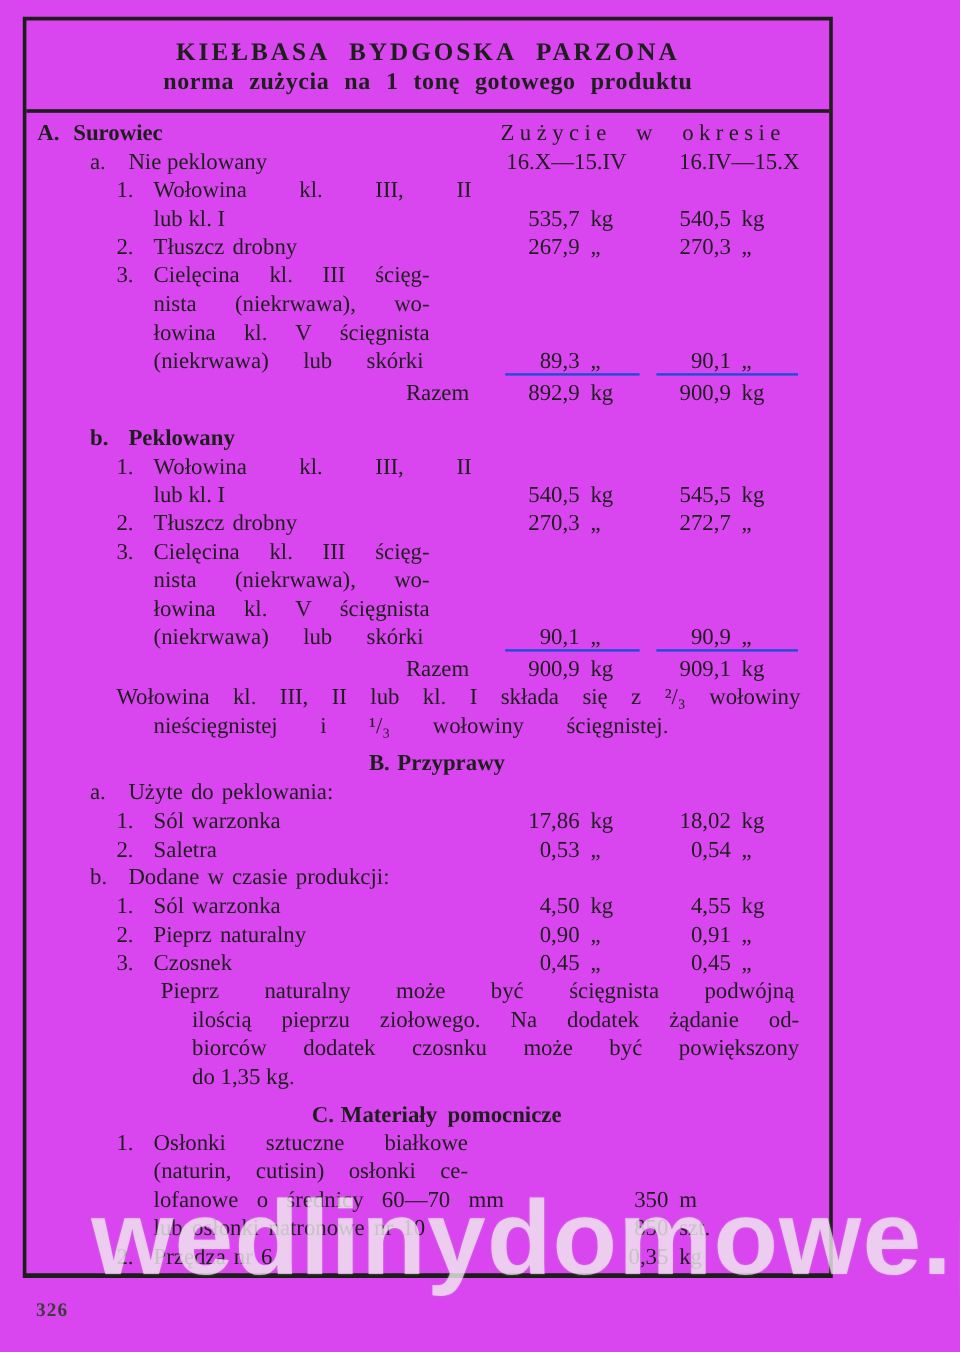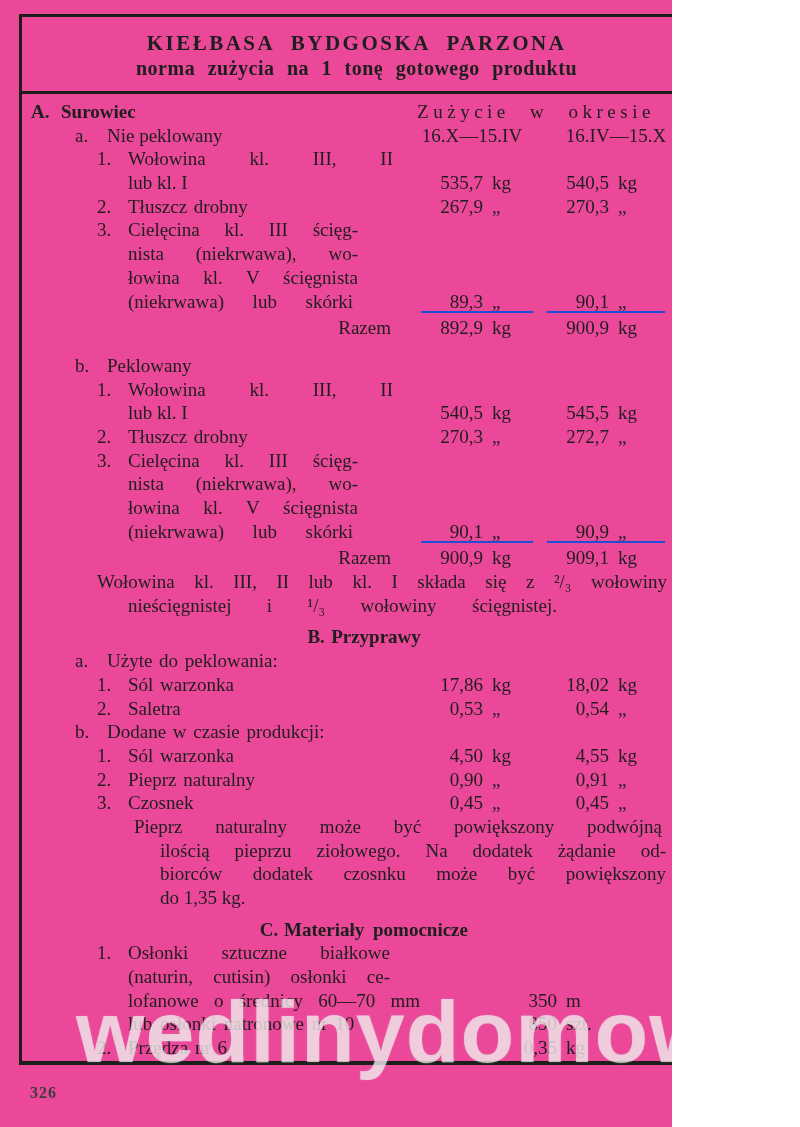--- a/index.html
+++ b/index.html
@@ -1,19 +1,19 @@
 <!DOCTYPE html>
 <html><head>
 <meta charset="utf-8">
 <style>
   html,body { margin:0; padding:0; }
   .page {
     position:relative;
-    width:672px; height:1127px;
-    background:#ec4899;
+    width:800px; height:1127px;
+    background:#d946ef;
     font-family:"Liberation Serif", serif;
     color:#1e1e1e;
     overflow:hidden;
   }
   .doc-box {
     position:absolute;
     left:19px; top:14px;
     width:675px; height:1051px;
     border:3px solid #1d1d1c;
     border-bottom-width:4px;
@@ -69,21 +69,21 @@
   .vc .vnum { width:78px;text-align:right; }
   .usage {
     width:258px; margin-right:26px; text-align:center;
     letter-spacing:4.5px; word-spacing:11px;
   }
   .pcell { text-align:center; }
   .p1 { width:130px; margin-right:14px; }
   .p2 { width:130px; margin-right:10px; }
   .uline .v2, .uline .v3 { border-bottom:2px solid #1d4ed8; }
   .razem-lab { text-align:right; padding-right:30px; }
-  .mt14 { margin-top:14px; }
+  .mt14 { margin-top:14px;font-weight:bold; }
   .mt8 { margin-top:8px;text-align:center; }
   .mt3 { margin-top:3px; }
   .page-number {
     position:absolute; left:30px; top:1084px;
     font-size:16px; font-weight:bold; color:#3c3c3a;
     letter-spacing:1px;
   }
   .watermark {
     position:absolute; left:76px; top:988px;
     font-family:"Liberation Sans", sans-serif;
@@ -316,21 +316,21 @@
             <span class="vnum">0,45</span>
             <span class="vunit">„</span>
           </div>
         <div class="v v3">
             <span class="vnum">0,45</span>
             <span class="vunit">„</span>
           </div>
       </div>
 
       <div class="line">
-        <div class="lab inb1"><span class="jl jw528">Pieprz naturalny może być powiększony podwójną</span></div>
+        <div class="lab inb1"><span class="jl jw528">Pieprz naturalny może być ścięgnista podwójną</span></div>
       </div>
       <div class="line">
         <div class="lab inb2"><span class="jl jw506">ilością pieprzu ziołowego. Na dodatek żądanie od-</span></div>
       </div>
       <div class="line">
         <div class="lab inb2"><span class="jl jw506">biorców dodatek czosnku może być powiększony</span></div>
       </div>
       <div class="line">
         <div class="lab inb2"><span>do 1,35 kg.</span></div>
       </div>

